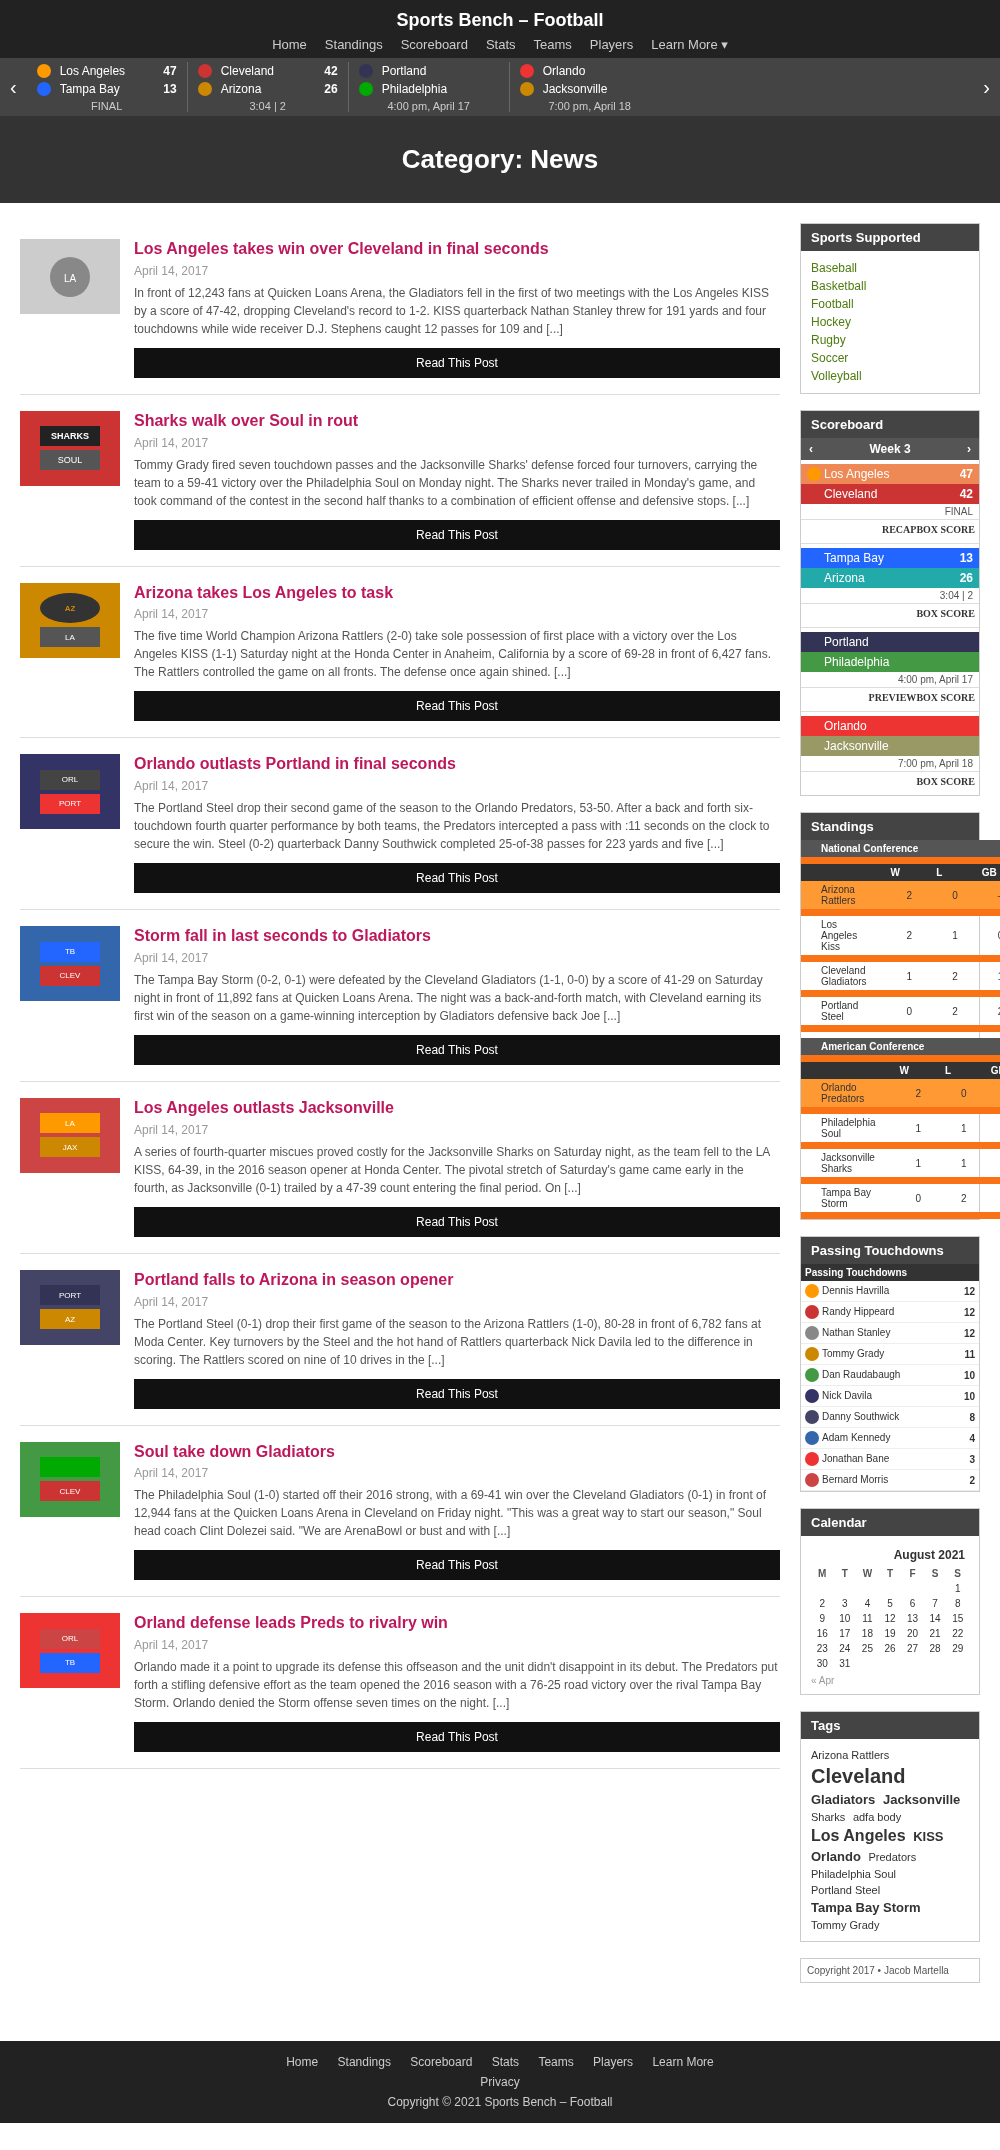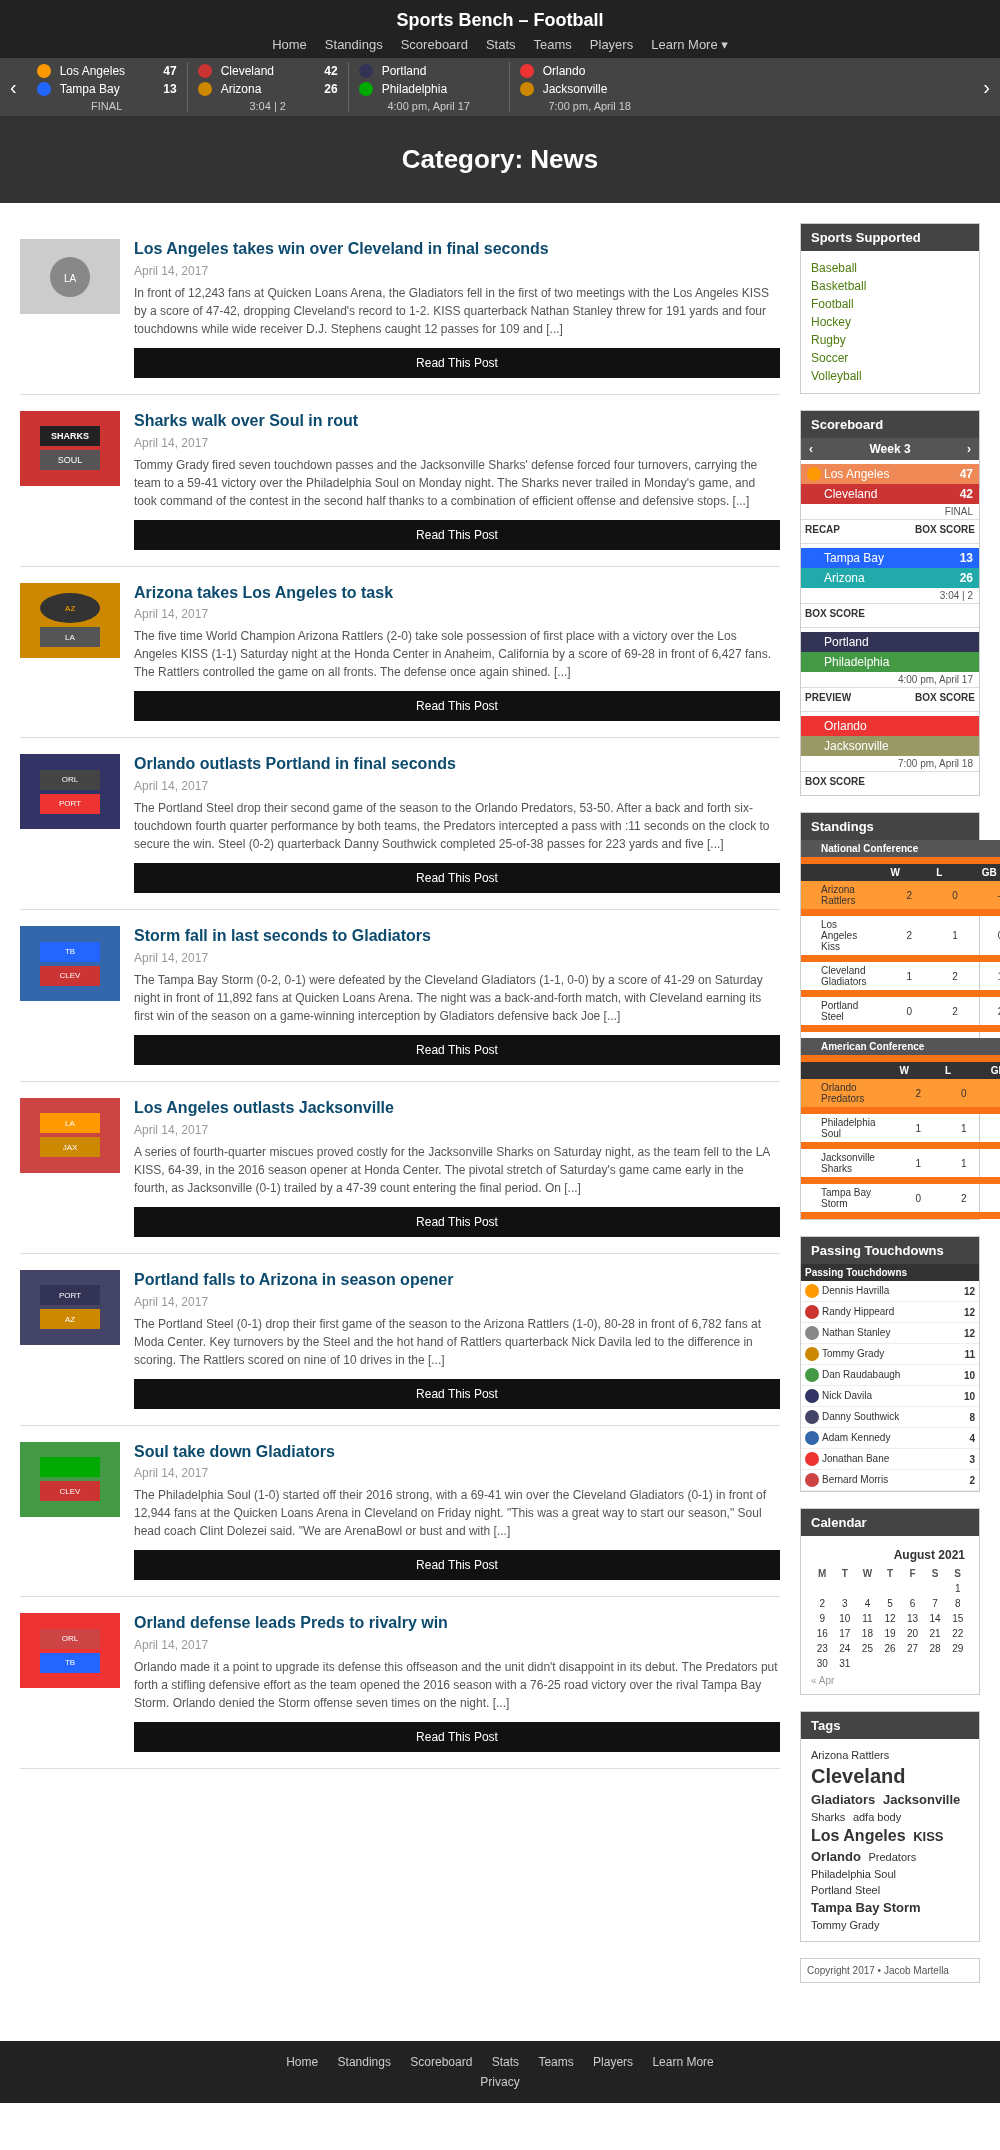--- a/index.html
+++ b/index.html
@@ -27,21 +27,21 @@
     .category-banner h2 { font-size: 26px; font-weight: bold; }
 
     
     .main-container { display: flex; gap: 20px; padding: 0 20px 30px; max-width: 1000px; }
 
     
     .articles-col { flex: 1; min-width: 0; }
     .article-item { display: flex; gap: 14px; padding: 16px 0; border-bottom: 1px solid #ddd; }
     .article-thumb { width: 100px; min-width: 100px; height: 75px; overflow: hidden; }
     .article-body { flex: 1; }
-    .article-title { font-size: 16px; font-weight: bold; color: #0c4a6e; margin-bottom: 4px; line-height: 1.3; }
+    .article-title { font-size: 16px; font-weight: bold; color: #be185d; margin-bottom: 4px; line-height: 1.3; }
     .article-date { font-size: 12px; color: #999; margin-bottom: 6px; }
     .article-excerpt { font-size: 12px; color: #555; line-height: 1.5; margin-bottom: 10px; }
     .read-post-btn { background: #111; color: #fff; border: none; padding: 8px 16px; font-size: 12px; cursor: pointer; display: block; width: 100%; text-align: center; }
 
     
     .sidebar { width: 180px; min-width: 180px; }
     .sidebar-widget { border: 1px solid #ccc; margin-bottom: 16px; }
     .sidebar-widget-title { background: #444; color: #fff; padding: 6px 10px; font-size: 13px; font-weight: bold; }
     .sidebar-widget-body { padding: 8px 10px; font-size: 12px; }
 
@@ -57,21 +57,21 @@
     .score-team-row.red { background: #c33; }
     .score-team-row.blue { background: #26f; }
     .score-team-row.teal { background: #2aa; }
     .score-team-row.dark-blue { background: #335; }
     .score-team-row.green { background: #494; }
     .score-team-row.bright-red { background: #e33; }
     .score-team-row.gold { background: #996; }
     .score-team-name { flex: 1; }
     .score-team-pts { font-weight: bold; }
     .score-status { font-size: 10px; color: #555; text-align: right; padding: 2px 6px; }
-    .score-actions { display: flex; justify-content: space-between; padding: 4px; border-top: 1px solid #ddd; }
+    .score-actions { display: flex; justify-content: flex-end; padding: 4px; border-top: 1px solid #ddd; font-family: Liberation Serif, serif; }
     .score-action-btn { font-size: 10px; color: #333; text-decoration: none; font-weight: bold; }
     .score-sep { border-top: 1px solid #ddd; margin: 4px 0; }
 
     
     .standings-table { width: 100%; border-collapse: collapse; font-size: 10px; }
     .standings-table th { background: #333; color: #fff; padding: 3px 4px; text-align: left; }
     .standings-table td { padding: 3px 20px; border-bottom: 7px solid #f97316; }
     .standings-conf-header { background: #555; color: #fff; font-size: 10px; padding: 3px 4px; font-weight: bold; }
 
     
@@ -720,13 +720,14 @@
     <a href="#">Standings</a>
     <a href="#">Scoreboard</a>
     <a href="#">Stats</a>
     <a href="#">Teams</a>
     <a href="#">Players</a>
     <a href="#">Learn More</a>
   </div>
   <div>
     <a href="#">Privacy</a>
   </div>
+  <div style="margin-top:6px;">Copyright © 2021 Sports Bench – Football</div>
 </footer>
 
 </body></html>

